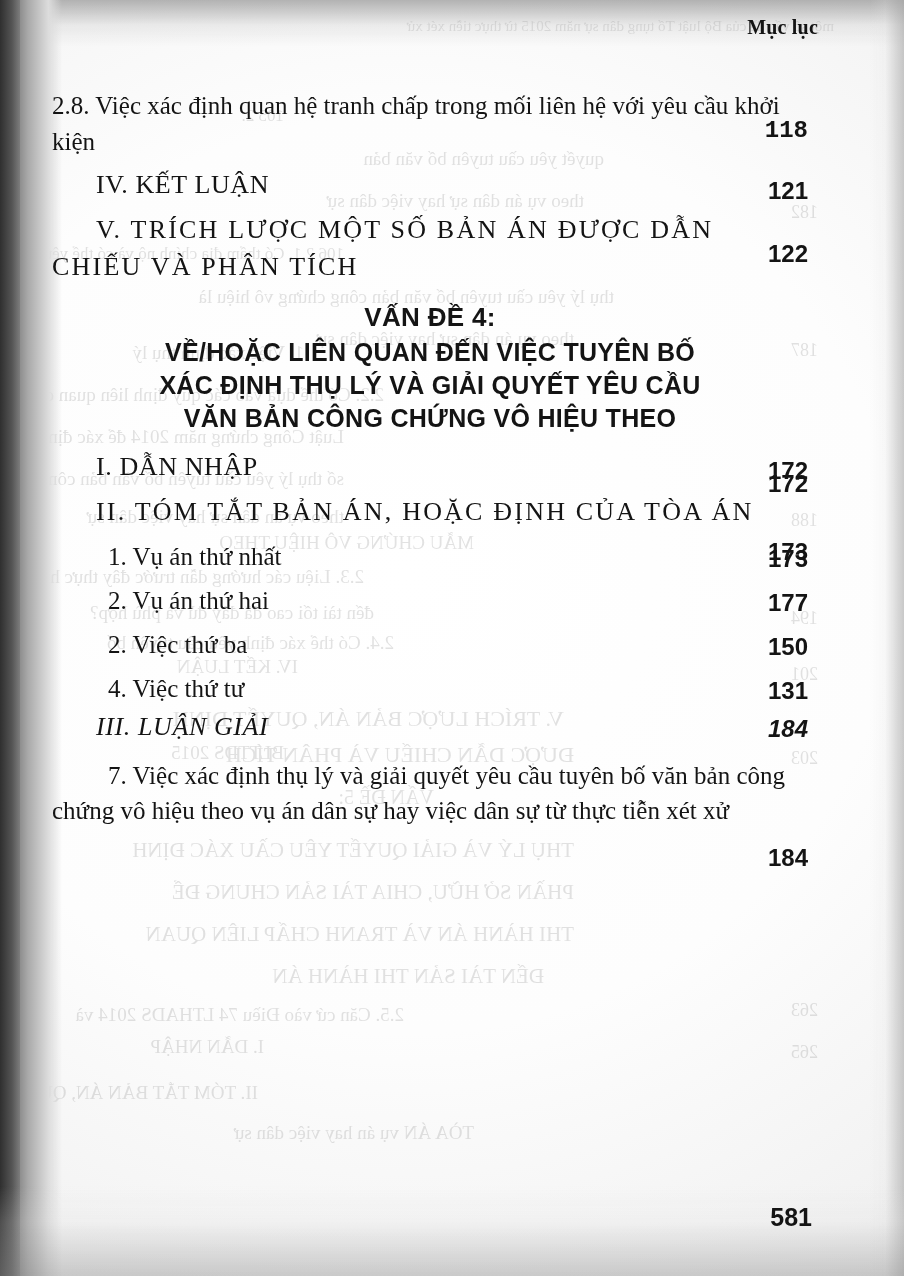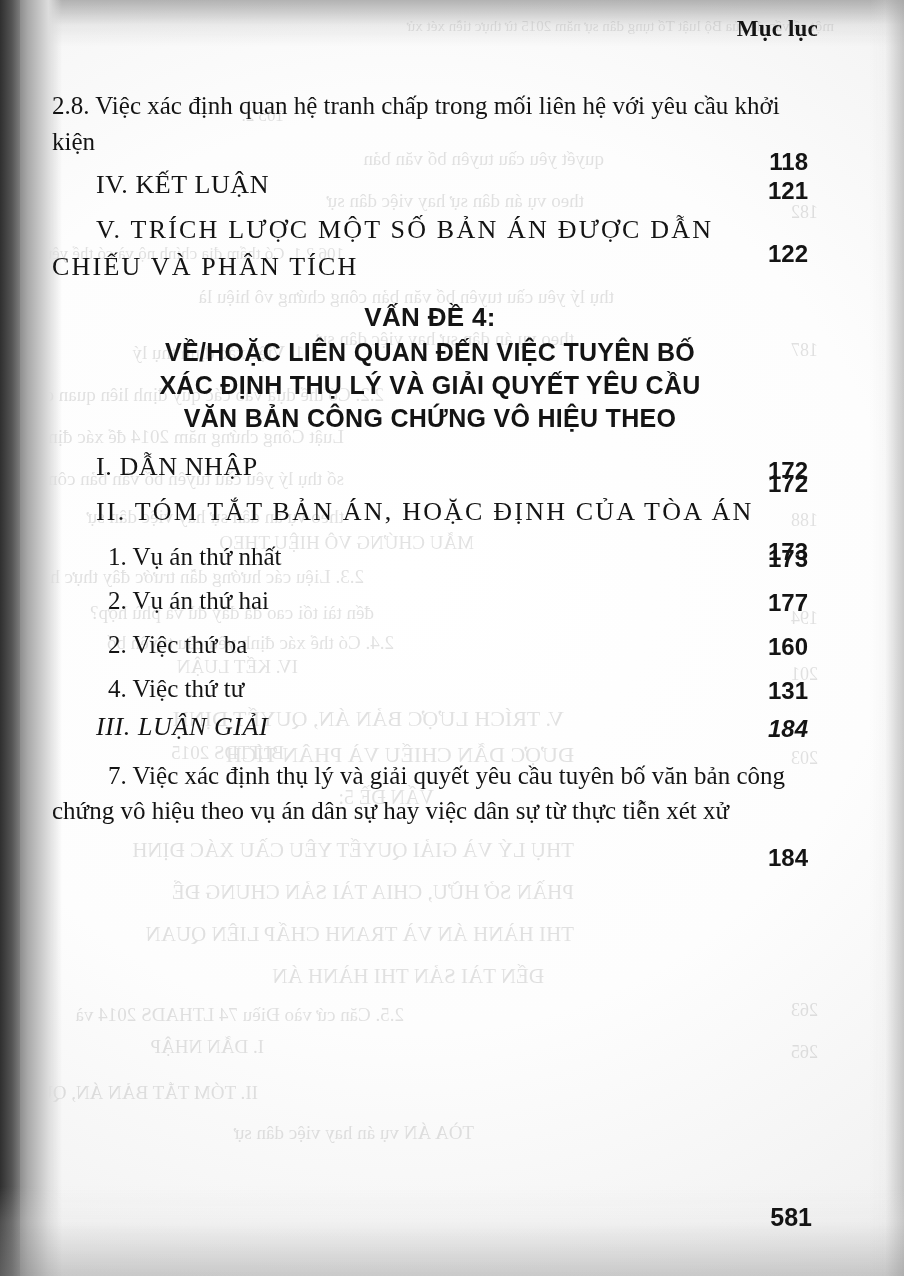--- a/index.html
+++ b/index.html
@@ -69,21 +69,21 @@
     position: absolute;
     white-space: nowrap;
   }
 
   
   .header {
     position: absolute;
     top: 16px;
     right: 86px;
     font-weight: bold;
-    font-size: 23px;
+    font-size: 20px;
     letter-spacing: .2px;
   }
 
   
   .content {
     position: absolute;
     left: 52px;
     top: 88px;
     width: 756px;
   }
@@ -192,21 +192,21 @@
   <div class="left-edge"></div>
   <div class="right-edge"></div>
   <div class="bottom-shadow"></div>
 
   <div class="header">Mục lục</div>
 
   <div class="content">
 
     <div class="row rowline" style="margin-bottom:8px;">
       <span class="txt">2.8. Việc xác định quan hệ tranh chấp trong mối liên hệ với yêu cầu khởi kiện</span>
-      <span class="pg" style="top:60px;">118</span>
+      <span class="pg" style="top:29px;font-family:Liberation Mono, monospace;">118</span>
     </div>
 
     <div class="row rowline" style="margin-bottom:8px;">
       <span class="txt lvl-roman indent1">IV. KẾT LUẬN</span>
       <span class="pg" style="top:10px;">121</span>
     </div>
 
     <div class="row rowline" style="margin-bottom:8px;">
       <span class="txt lvl-roman spaced indent1">V. TRÍCH LƯỢC MỘT SỐ BẢN ÁN ĐƯỢC DẪN CHIẾU VÀ PHÂN TÍCH</span>
       <span class="pg" style="top:28px;">122</span>
@@ -233,21 +233,21 @@
     <div class="row rowline" style="margin-bottom:8px;">
       <span class="txt indent2">1. Vụ án thứ nhất</span>
       <span class="pg" style="top:6px;">173</span>
     </div>
     <div class="row rowline" style="margin-bottom:8px;">
       <span class="txt indent2">2. Vụ án thứ hai</span>
       <span class="pg" style="top:6px;">177</span>
     </div>
     <div class="row rowline" style="margin-bottom:8px;">
       <span class="txt indent2">2. Việc thứ ba</span>
-      <span class="pg" style="top:6px;">160</span>
+      <span class="pg" style="top:6px;">150</span>
     </div>
     <div class="row rowline" style="">
       <span class="txt indent2">4. Việc thứ tư</span>
       <span class="pg" style="top:6px;">131</span>
     </div>
 
     <div class="row rowline" style="margin-bottom:12px;font-style:italic;">
       <span class="txt lvl-roman indent1">III. LUẬN GIẢI</span>
       <span class="pg" style="top:6px;">184</span>
     </div>

